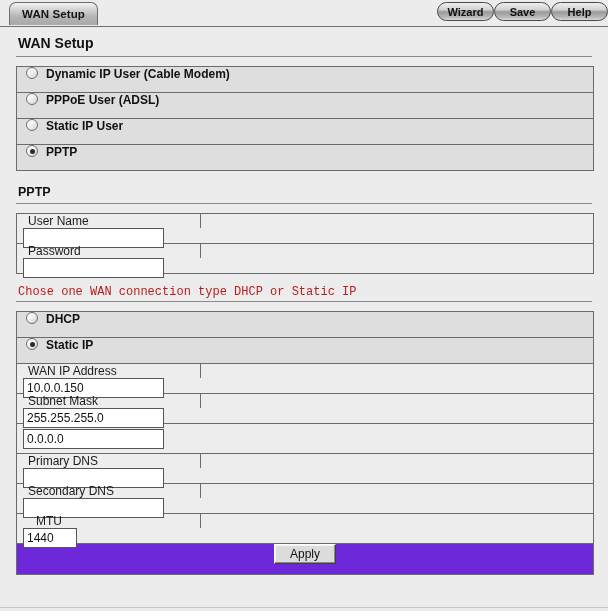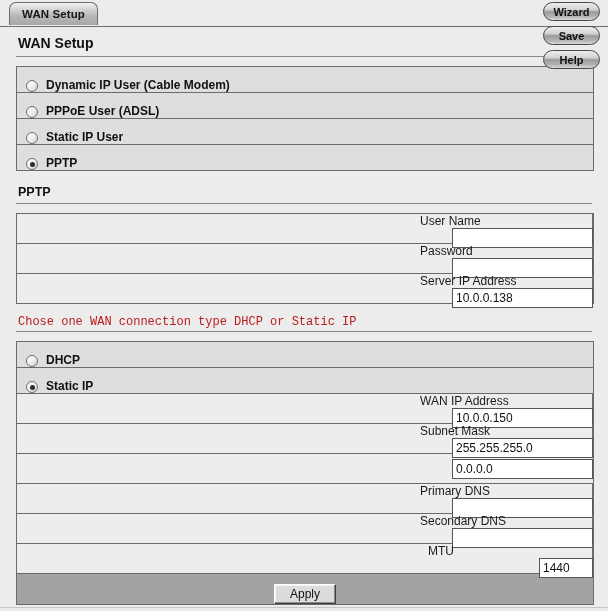--- a/index.html
+++ b/index.html
@@ -38,25 +38,23 @@
     font-size: 11.5px;
     font-weight: bold;
     color: #151515;
     display: flex;
     align-items: center;
     justify-content: center;
     letter-spacing: 0.1px;
   }
   .tab-buttons {
     position: absolute;
-    right: 8px;
+    right: 0;
     top: 2px;
     display: flex;
-    gap: 5px;
-    flex-direction: column;
   }
   .pillbtn {
     width: 57px;
     height: 19px;
     box-sizing: border-box;
     border: 1px solid #4a4a4a;
     border-radius: 10px;
     background: linear-gradient(to bottom, #efefef 0%, #d2d2d2 40%, #9a9a9a 52%, #b4b4b4 80%, #d8d8d8 100%);
     font-size: 11px;
     font-weight: bold;
@@ -99,21 +97,21 @@
   
   .tbl {
     margin-top: 9px;
     border: 1px solid #6b6b6b;
     border-collapse: collapse;
     width: 576px;
     background: #ededed;
   }
   .row {
     display: flex;
-    align-items: flex-end;
+    align-items: flex-start;
     border-bottom: 1px solid #6b6b6b;
     min-height: 24px;
   }
   .row:last-child { border-bottom: none; }
 
   .row.radio {
     background: #dedede;
     height: 25px;
     padding-left: 9px;
   }
@@ -178,21 +176,21 @@
     width: 5px;
     height: 5px;
     border-radius: 50%;
     background: #2b2b2b;
   }
 
   
   .row.apply {
     height: 30px;
     justify-content: center;
-    background: #a3a3a3;
+    background: #6d28d9;
   }
   .apply-btn {
     width: 62px;
     height: 20px;
     box-sizing: border-box;
     background: #dcdcdc;
     border: 1px solid #000;
     border-top-color: #ffffff;
     border-left-color: #ffffff;
     border-right-color: #404040;
@@ -258,26 +256,20 @@
         <div class="cell-input">
           <input type="text" class="txt" style="">
         </div>
       </div>
       <div class="row field">
         <div class="cell-label">Password</div>
         <div class="cell-input">
           <input type="text" class="txt" style="">
         </div>
       </div>
-      <div class="row field">
-        <div class="cell-label">Server IP Address</div>
-        <div class="cell-input">
-          <input type="text" class="txt" value="10.0.0.138" style="">
-        </div>
-      </div>
     </div>
 
   <div class="section-note">Chose one WAN connection type DHCP or Static IP</div>
 
   <div class="tbl" id="wan-mode">
       <div class="row radio">
         <span class="radio-dot"></span>
         <span class="lbl">DHCP</span>
       </div>
       <div class="row radio">

